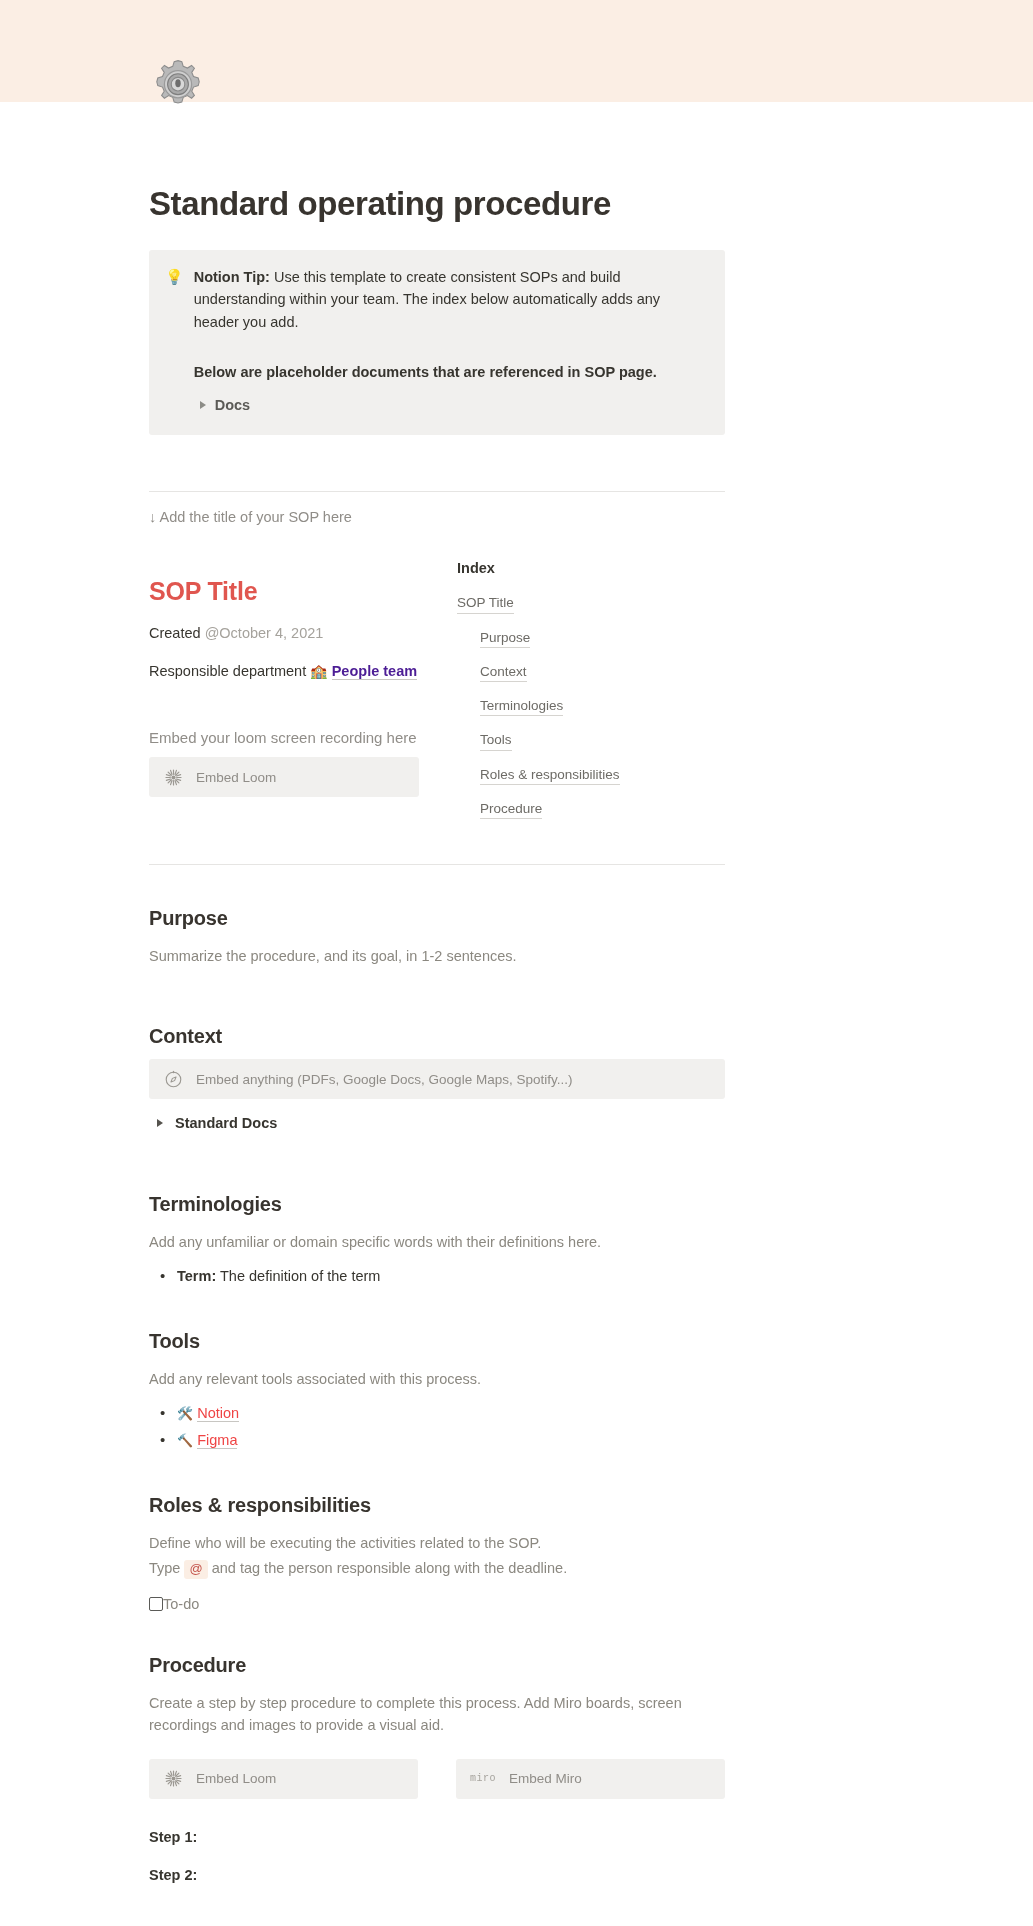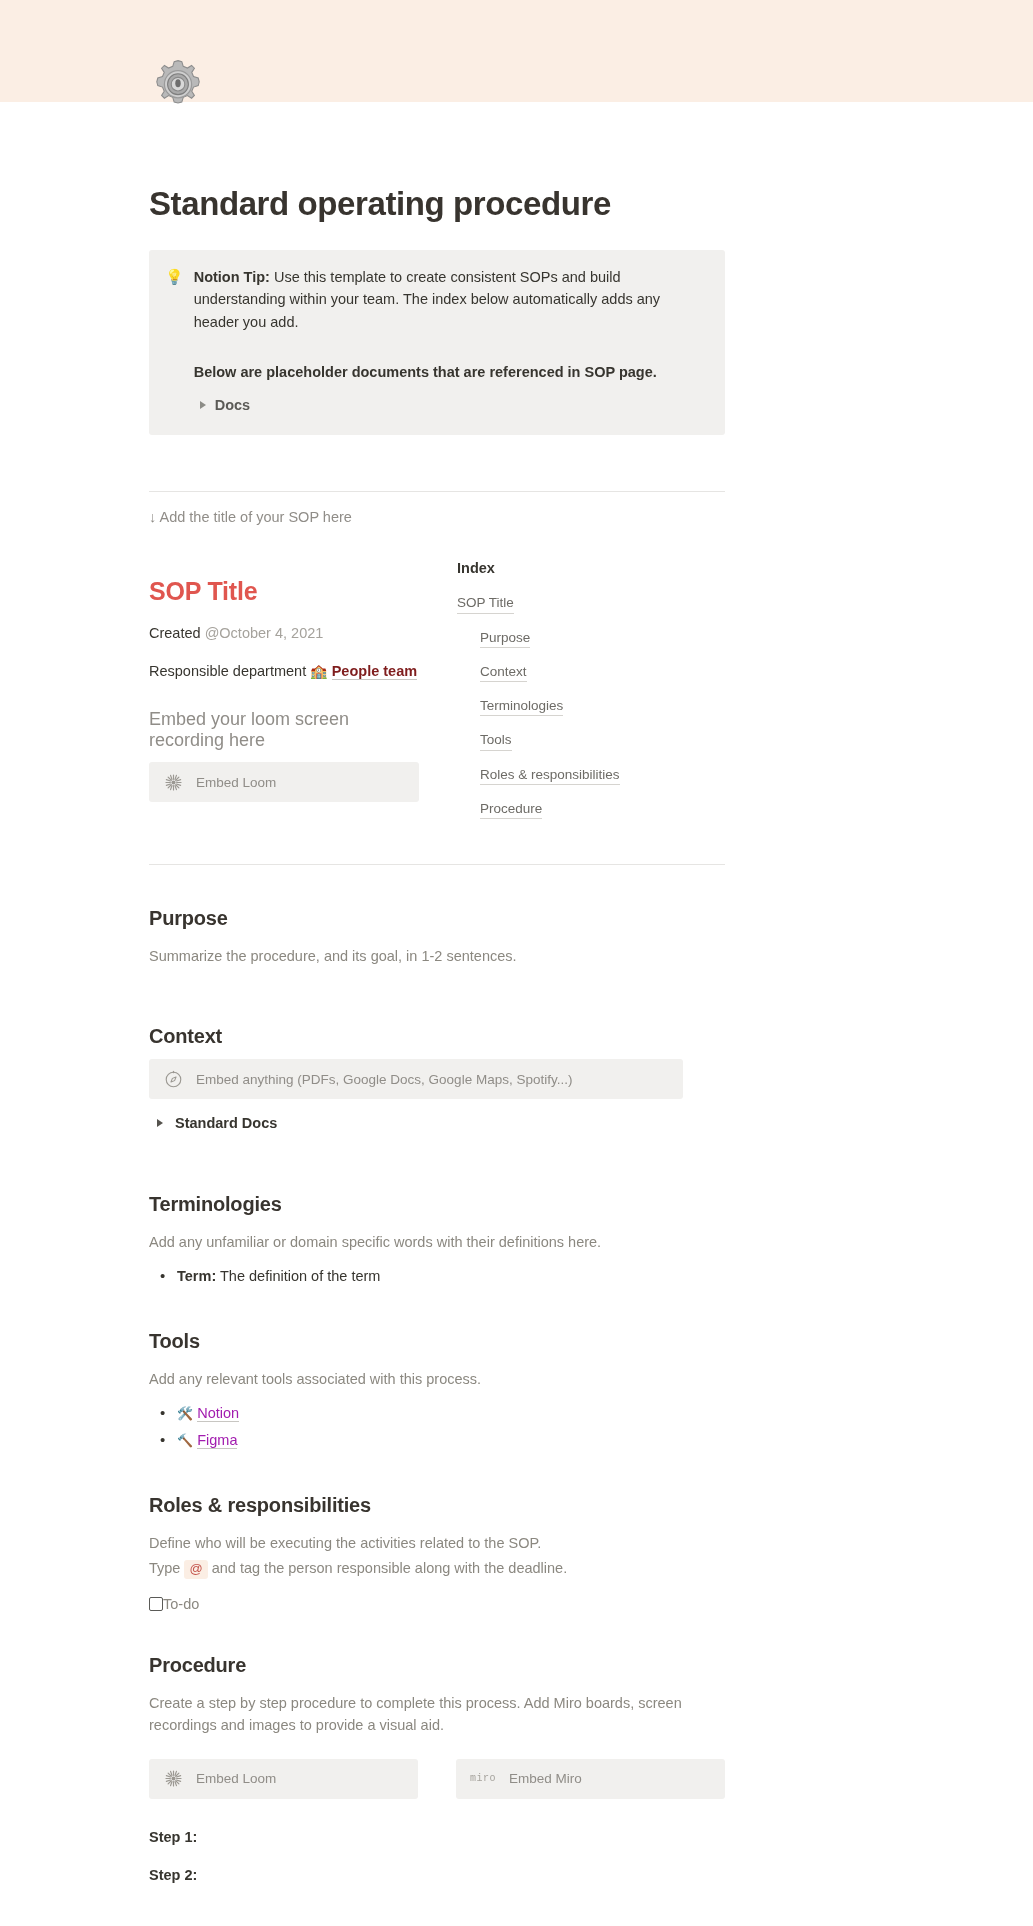--- a/index.html
+++ b/index.html
@@ -112,42 +112,42 @@
   .meta-row {
     font-size: 14.5px;
     color: #37352f;
     margin-top: 17px;
     line-height: 1.4;
   }
   .meta-muted { color: #a5a29c; }
   .meta-emoji { font-size: 14px; }
   .meta-link {
     font-weight: bold;
-    color: #7f1d1d;
+    color: #4c1d95;
     border-bottom: 1px solid #c8c6c2;
     cursor: pointer;
   }
 
   .embed-caption {
-    font-size: 18px;
+    font-size: 15px;
     color: #908d88;
-    margin-top: 28px;
+    margin-top: 48px;
   }
   .embed-box {
     margin-top: 11px;
     background: #f1f0ee;
     border-radius: 3px;
     height: 40px;
     display: flex;
     align-items: center;
     gap: 13px;
     padding: 0 14px;
   }
   .embed-box.wide { width: 270px; }
-  .embed-box.full { width: 534px; }
+  .embed-box.full { width: 576px; }
   .embed-label { font-size: 13.5px; color: #908d88; }
   .glyph { flex: 0 0 auto; display:flex; align-items:center; justify-content:center; width:20px;height:20px; }
 
   
   .index-title {
     font-size: 14.5px;
     font-weight: bold;
     color: #37352f;
   }
   .index-list { margin-top: 17px; }
@@ -205,21 +205,21 @@
     position: absolute;
     left: 11px;
     top: -1px;
     font-size: 15px;
     color: #37352f;
   }
   .b-term { font-weight: bold; }
   .tool-link {
     border-bottom: 1px solid #c8c6c2;
     cursor: pointer;
-    color: #a21caf;
+    color: #ef4444;
   }
   .tool-emoji { font-size: 13px; margin-right: 4px; }
 
   .toggle-row2 {
     margin-top: 16px;
     display:flex; align-items:center; gap: 12px;
     padding-left: 8px;
   }
   .toggle-row2 .tri { border-left-color:#55534e; }
   .toggle-row2 .toggle-label { color: #37352f; font-size: 14.5px; }

